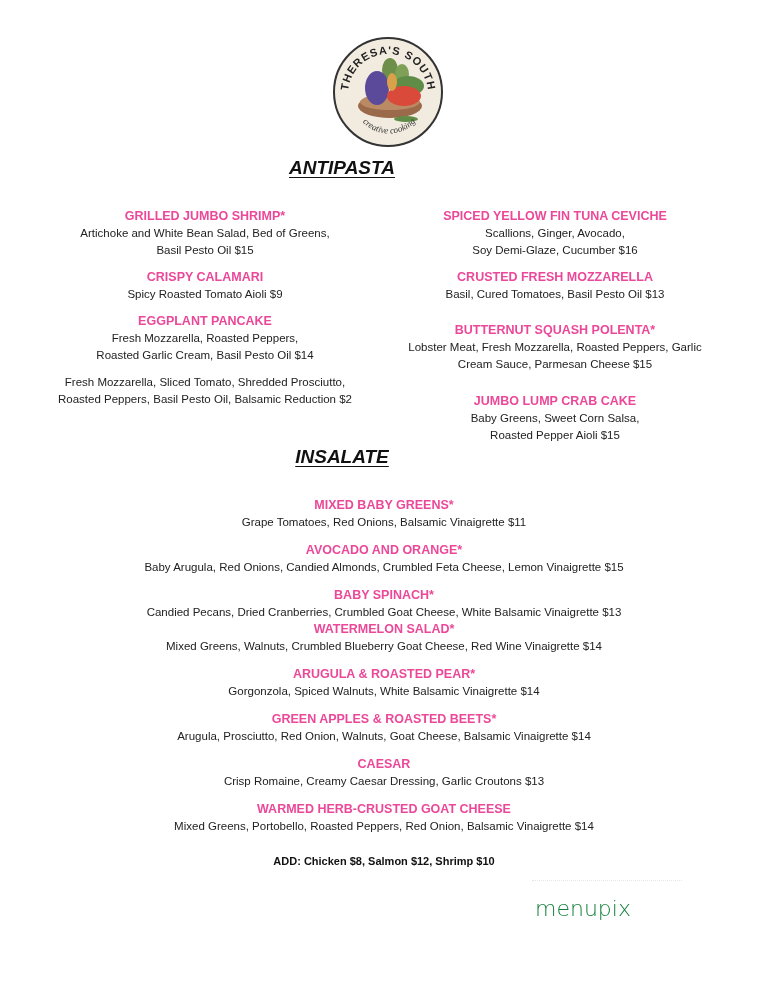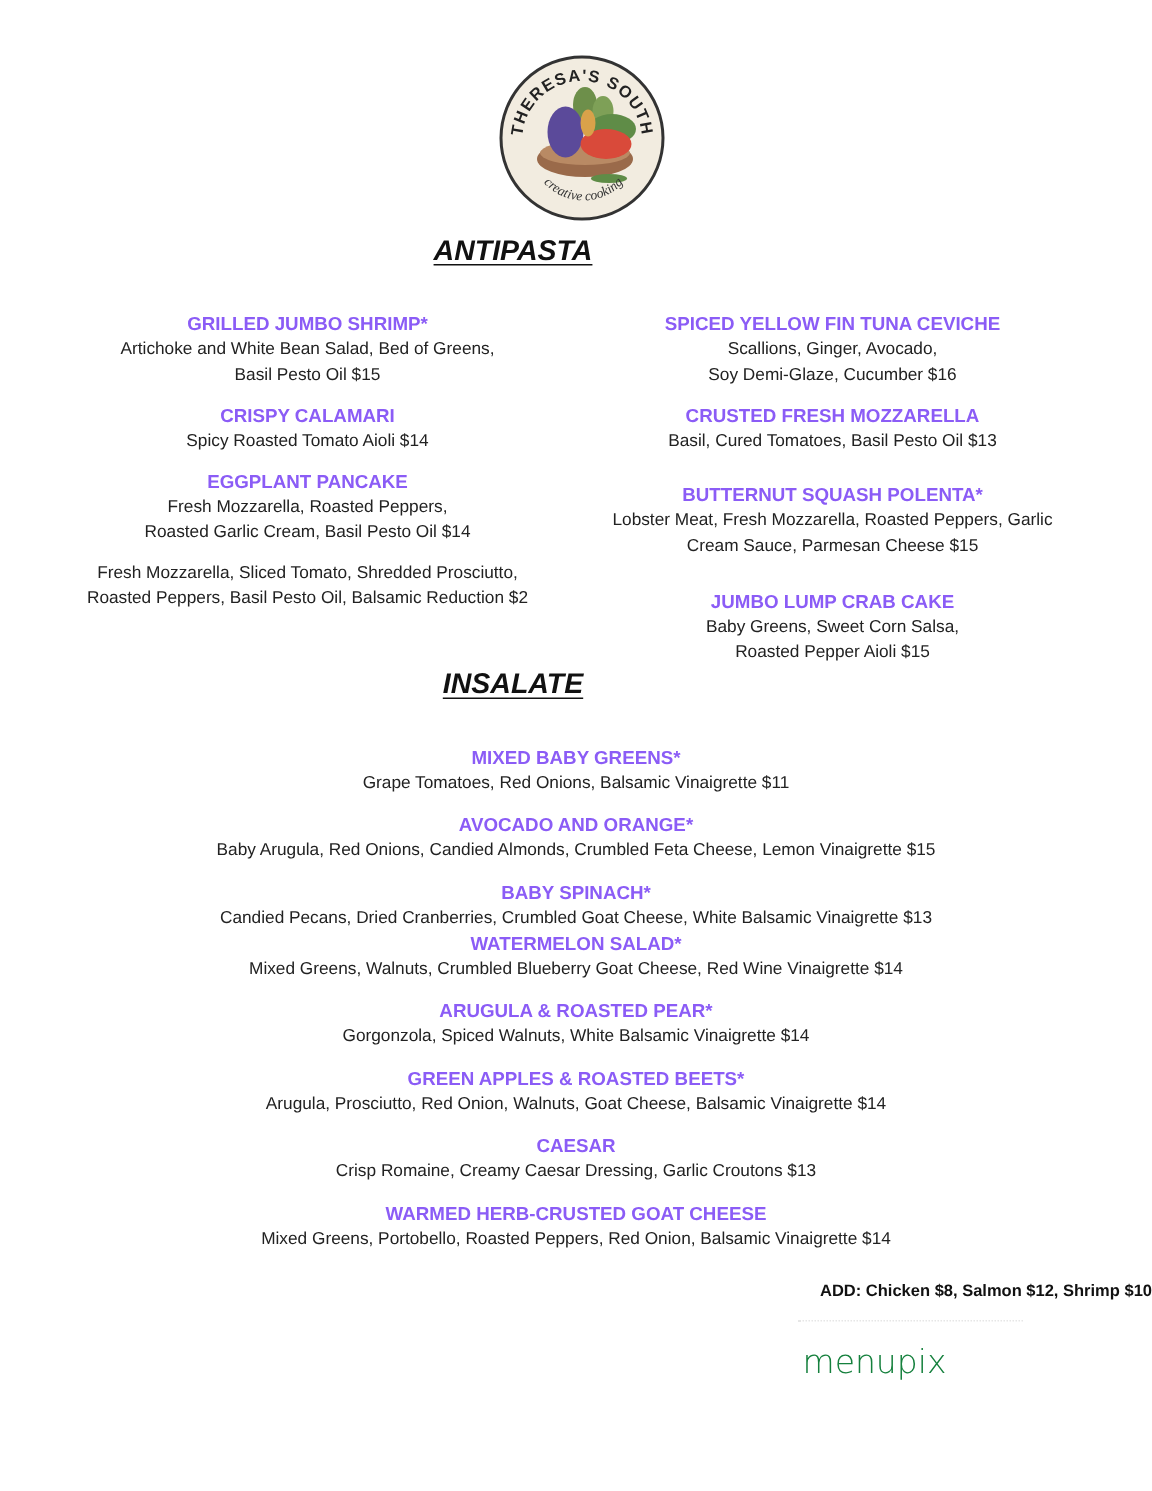--- a/index.html
+++ b/index.html
@@ -14,27 +14,27 @@
   .section-title {
     position: absolute; left: 0; width: 684px; text-align: center;
     font-weight: bold; font-style: italic; font-size: 19px;
     text-decoration: underline; text-underline-offset: 3px; color: #111;
   }
   .col {
     position: absolute; text-align: center;
   }
   .item { margin: 0; }
   .item-name {
-    font-weight: bold; font-size: 12.5px; line-height: 17px; color: #8b5cf6;
+    font-weight: bold; font-size: 12.5px; line-height: 17px; color: #ec4899;
   }
   .item-desc {
     font-size: 11.5px; line-height: 17px; color: #222;
   }
   .addon {
-    position: absolute; left: 0; width: 768px; text-align: right;
+    position: absolute; left: 0; width: 768px; text-align: center;
     top: 855px; font-weight: bold; font-size: 11px; color: #111;
   }
   .watermark {
     position: absolute; left: 535px; top: 896px;
     font-family: "DejaVu Sans", sans-serif; font-size: 22px; color: #15803d;
     letter-spacing: 0px; font-weight: 300;
   }
   .watermark-line {
     position: absolute; left: 532px; top: 880px; width: 150px; height: 8px;
     border-top: 1px dotted #e6e6e6;
@@ -78,21 +78,21 @@
 <div class="section-title" style="top:157px;">ANTIPASTA</div>
 
 <div class="col" style="left:40px; width:330px; top:208px;">
   <div class="item" style="margin-bottom:10px;">
     <div class="item-name">GRILLED JUMBO SHRIMP*</div>
     <div class="item-desc">Artichoke and White Bean Salad, Bed of Greens,</div>
     <div class="item-desc">Basil Pesto Oil $15</div>
   </div>
   <div class="item" style="margin-bottom:10px;">
     <div class="item-name">CRISPY CALAMARI</div>
-    <div class="item-desc">Spicy Roasted Tomato Aioli $14</div>
+    <div class="item-desc">Spicy Roasted Tomato Aioli $9</div>
   </div>
   <div class="item" style="margin-bottom:10px;">
     <div class="item-name">EGGPLANT PANCAKE</div>
     <div class="item-desc">Fresh Mozzarella, Roasted Peppers,</div>
     <div class="item-desc">Roasted Garlic Cream, Basil Pesto Oil $14</div>
   </div>
   <div class="item">
     <div class="item-desc">Fresh Mozzarella, Sliced Tomato, Shredded Prosciutto,</div>
     <div class="item-desc">Roasted Peppers, Basil Pesto Oil, Balsamic Reduction $2</div>
   </div>

